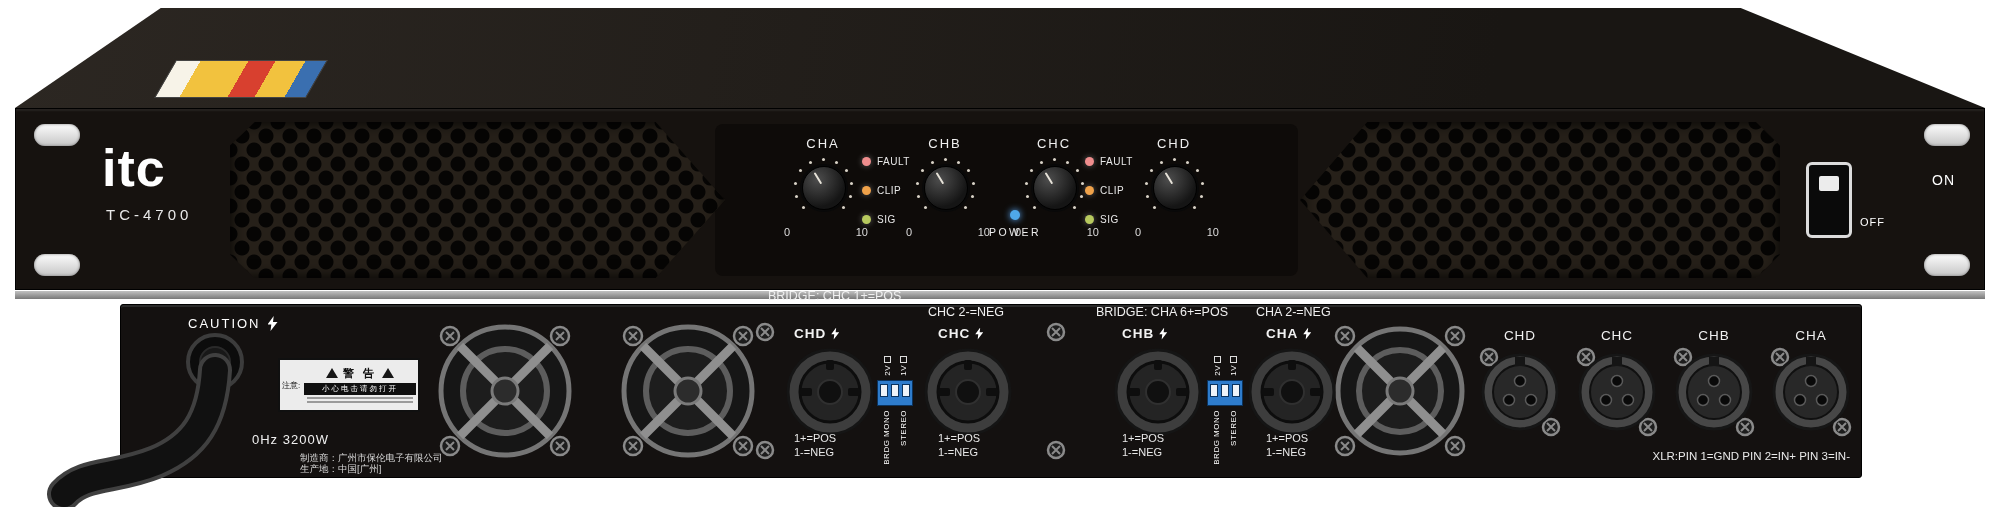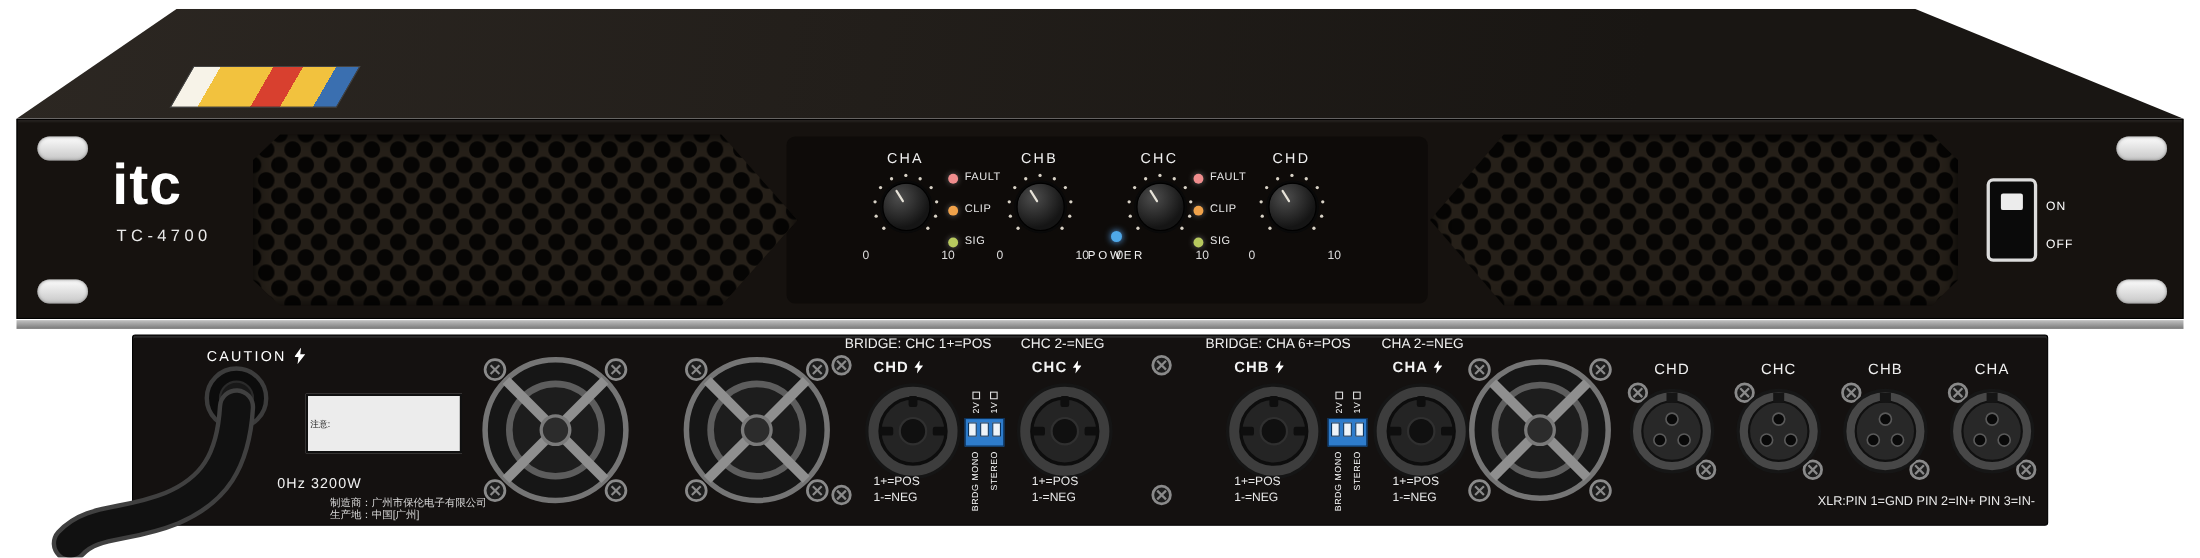--- a/index.html
+++ b/index.html
@@ -45,32 +45,32 @@
         background:#e6e2d8;border-radius:1px;transform-origin:1px 18px;transform:rotate(-32deg);}
   .ticks{position:absolute;left:43.5px;top:49.5px;width:3px;height:3px;border-radius:50%;background:transparent;
      box-shadow:-20px 20px 0 0 #d8d2c6,-27px 9px 0 0 #d8d2c6,-28px -4px 0 0 #d8d2c6,
                 -23px -17px 0 0 #d8d2c6,-13px -25px 0 0 #d8d2c6,0 -28px 0 0 #d8d2c6,
                 13px -25px 0 0 #d8d2c6,23px -17px 0 0 #d8d2c6,28px -4px 0 0 #d8d2c6,
                 27px 9px 0 0 #d8d2c6,20px 20px 0 0 #d8d2c6;}
   .scale-min{position:absolute;left:6px;top:90px;color:#ddd;font-size:11px;}
   .scale-max{position:absolute;right:0px;top:90px;color:#ddd;font-size:11px;}
 
   .led-col{position:absolute;top:156px;width:84px;}
-  .led-row{display:flex;align-items:flex-end;gap:6px;margin-bottom:18px;}
+  .led-row{display:flex;align-items:center;gap:6px;margin-bottom:18px;}
   .led{width:9px;height:9px;border-radius:50%;box-shadow:0 0 6px rgba(255,255,255,.35);}
   .led-label{color:#e8e8e8;font-size:10px;letter-spacing:.5px;}
 
   .power-ind{left:975px;top:210px;width:80px;text-align:center;}
   .power-led{width:10px;height:10px;border-radius:50%;margin:0 auto;box-shadow:0 0 7px #5fb0ff;}
   .power-label{color:#eee;font-size:10.5px;letter-spacing:2.5px;margin-top:6px;}
 
   .psw{left:1806px;top:162px;width:46px;height:76px;border:3px solid #dcdcdc;border-radius:6px;
        background:#0a0a0a;box-sizing:border-box;}
   .rocker{width:20px;height:15px;background:#ececec;border-radius:2px;margin:11px auto 0;}
-  .psw-on{left:1860px;top:172px;color:#fff;font-size:11px;letter-spacing:1px;margin-top:10px;}
+  .psw-on{left:1932px;top:172px;color:#fff;font-size:14px;letter-spacing:1px;}
   .psw-off{left:1860px;top:216px;color:#fff;font-size:11px;letter-spacing:1px;}
 
   
   .rear-panel{left:120px;top:304px;width:1742px;height:174px;background:#141110;
               border:1px solid #000;border-radius:3px;box-shadow:inset 0 2px 0 #2a2a2a;box-sizing:border-box;}
   .rear-svg{position:absolute;left:0;top:0;width:2000px;height:507px;pointer-events:none;}
   .caution-row{left:188px;top:316px;display:flex;align-items:flex-start;gap:7px;color:#fff;
                font-size:13px;letter-spacing:2px;}
   .bolt{width:10px;height:15px;background:#fff;
         clip-path:polygon(62% 0,0 57%,38% 57%,30% 100%,100% 40%,55% 40%);}
@@ -404,23 +404,33 @@
       </g>
     </svg>
 
     <div class="abs caution-row">
       <span>CAUTION</span>
         <i class="bolt"></i>
     </div>
 
     <div class="abs warn-label">
       <div class="warn-note">注意:</div>
-    </div>
-
-    <div class="bridge-label" style="left:768px;top:305px">BRIDGE: CHC 1+=POS</div>
+      <div class="warn-main">
+        <div class="warn-titlerow">
+          <i class="tri"></i>
+          <span class="warn-title">警 告</span>
+          <i class="tri"></i>
+        </div>
+        <div class="warn-bar">小心电击请勿打开</div>
+        <div class="fineline"></div>
+        <div class="fineline"></div>
+      </div>
+    </div>
+
+    <div class="bridge-label" style="left:768px;top:289px">BRIDGE: CHC 1+=POS</div>
     <div class="bridge-label" style="left:928px;top:305px">CHC 2-=NEG</div>
     <div class="ch-tag" style="left:794px;top:326px">
       <span>CHD</span>
         <i class="bolt small"></i>
     </div>
     <div class="ch-tag" style="left:938px;top:326px">
       <span>CHC</span>
         <i class="bolt small"></i>
     </div>
     <div class="pins" style="left:794px;top:432px">

